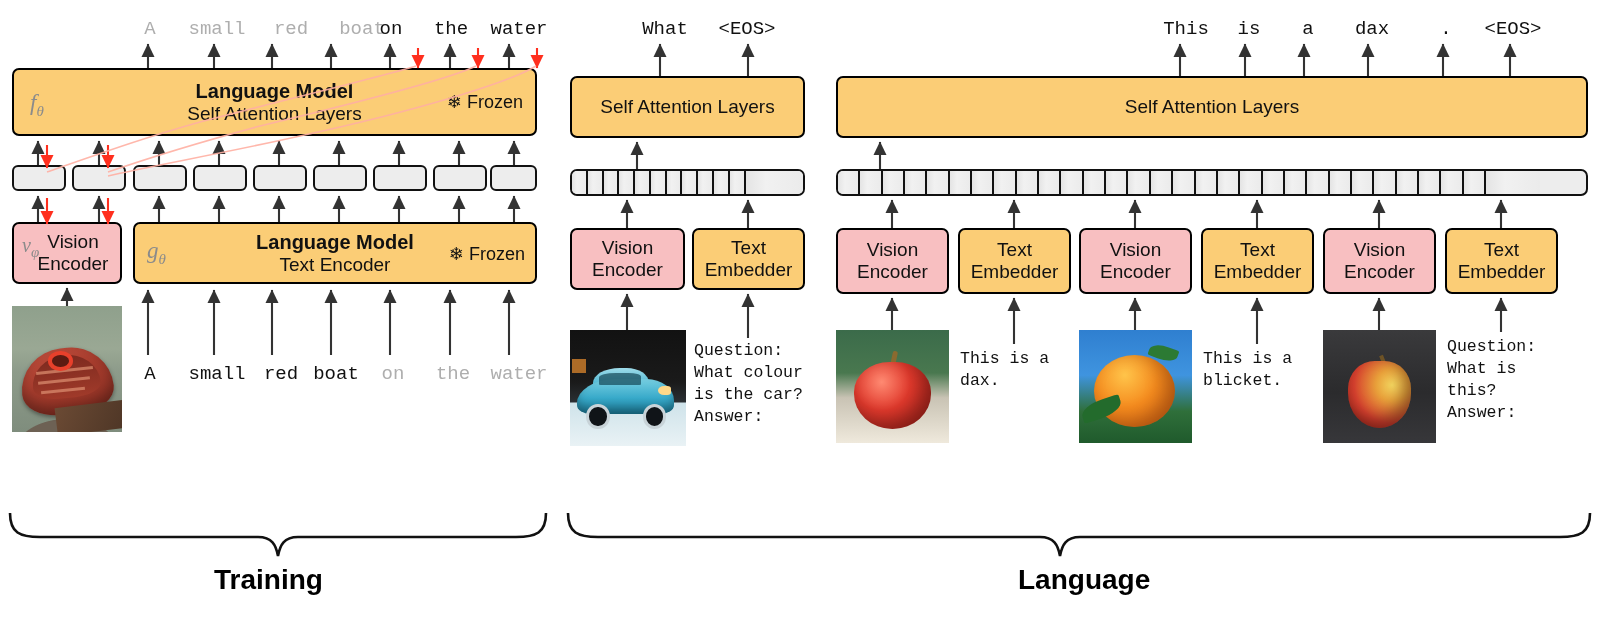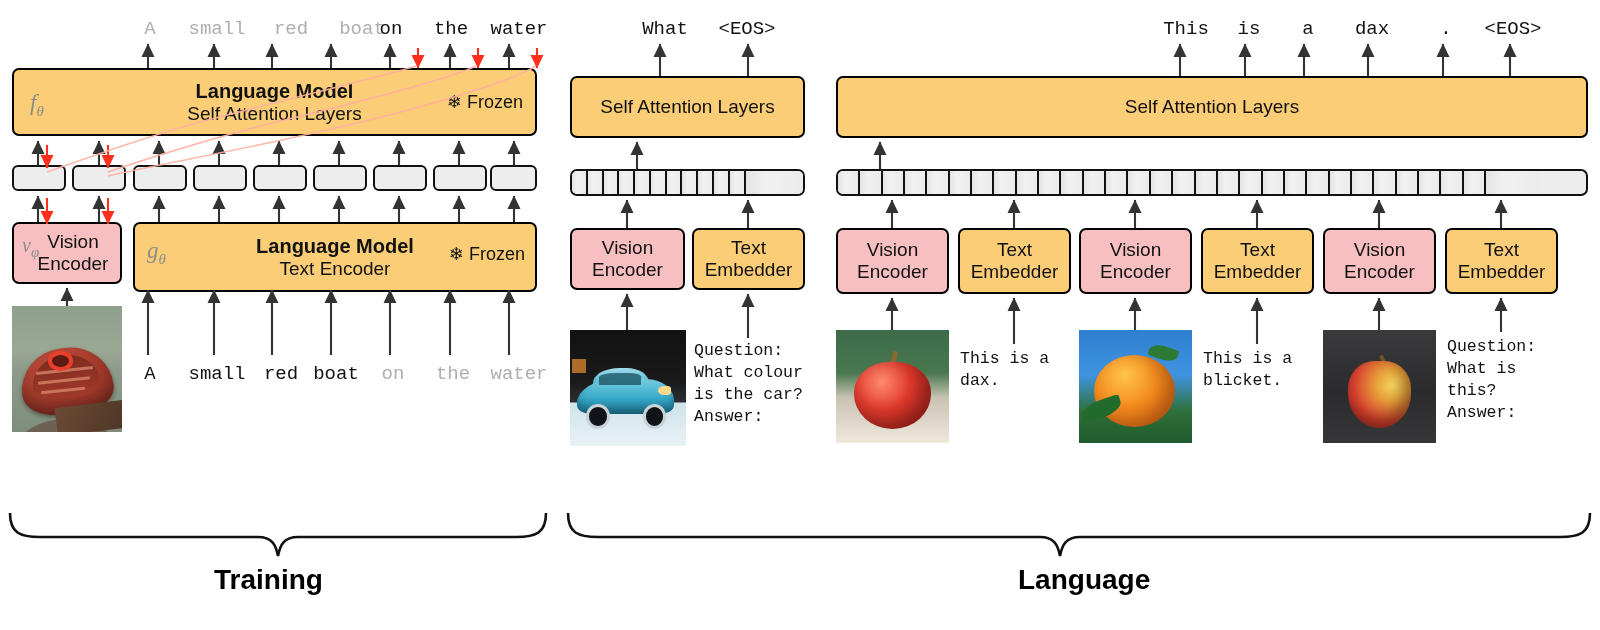--- a/index.html
+++ b/index.html
@@ -155,21 +155,21 @@
   <div class="block pink" style="left:12px;top:222px;width:110px;height:62px;">
     <div class="vename sans" style="padding-left:12px;">
       <span class="sym" style="font-size:20px;position:absolute;left:8px;top:10px;">
         <span>v</span><sub>φ</sub>
       </span>
       <span>Vision</span><br>
       <span>Encoder</span>
     </div>
   </div>
 
-  <div class="block orange" style="left:133px;top:222px;width:404px;height:70px;">
+  <div class="block orange" style="left:133px;top:222px;width:404px;height:62px;">
     <span class="sym abs" style="left:12px;top:14px;">
       <span>g</span><sub>θ</sub>
     </span>
     <div style="text-align:center;">
       <div class="lm-title sans">Language Model</div>
       <div class="lm-sub sans">Text Encoder</div>
     </div>
     <span class="frozen sans abs" style="right:10px;top:20px;white-space:nowrap;">
       <span>❄</span>
       <span>Frozen</span>

